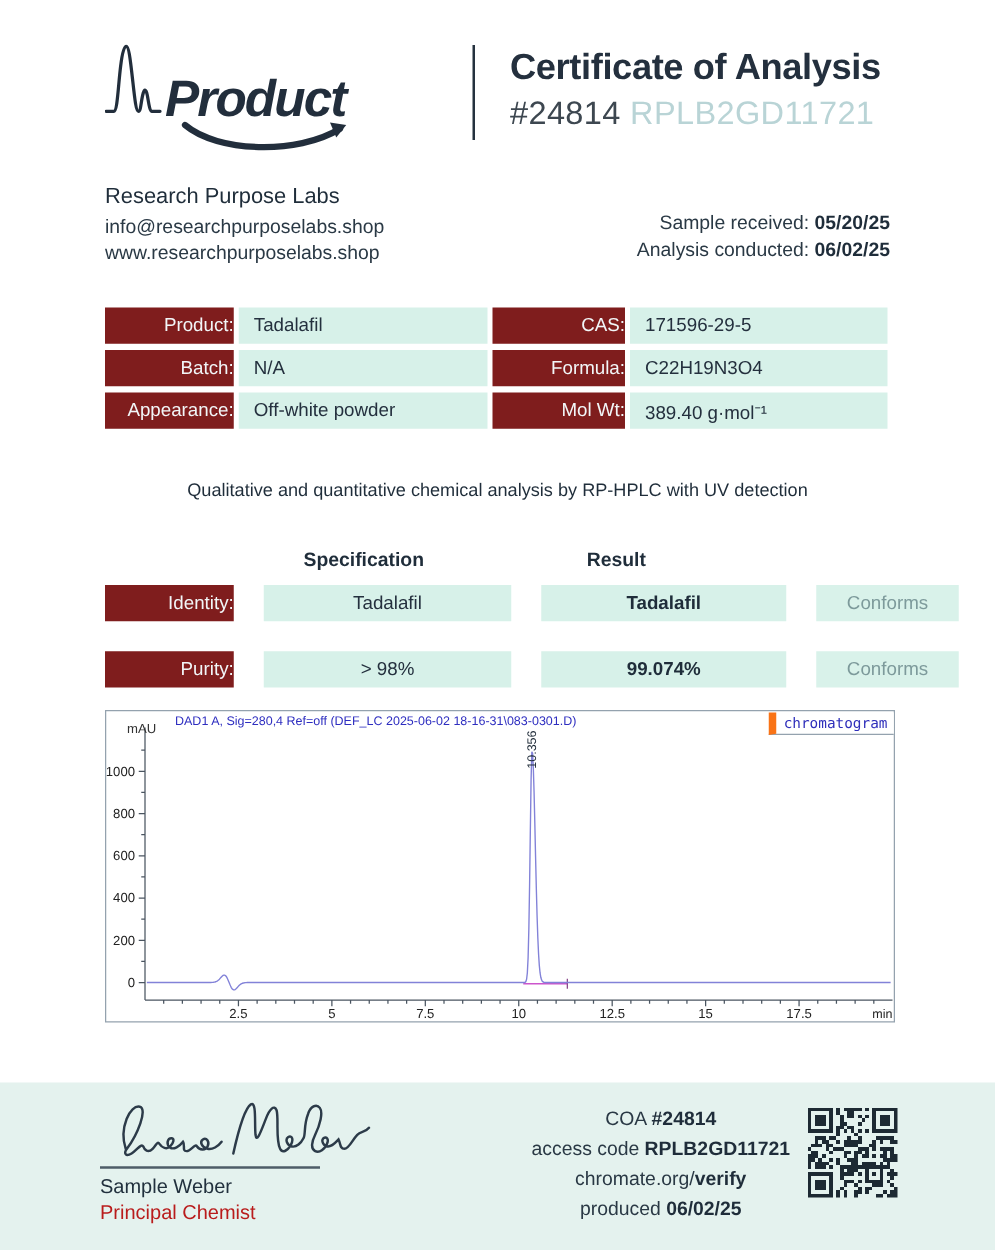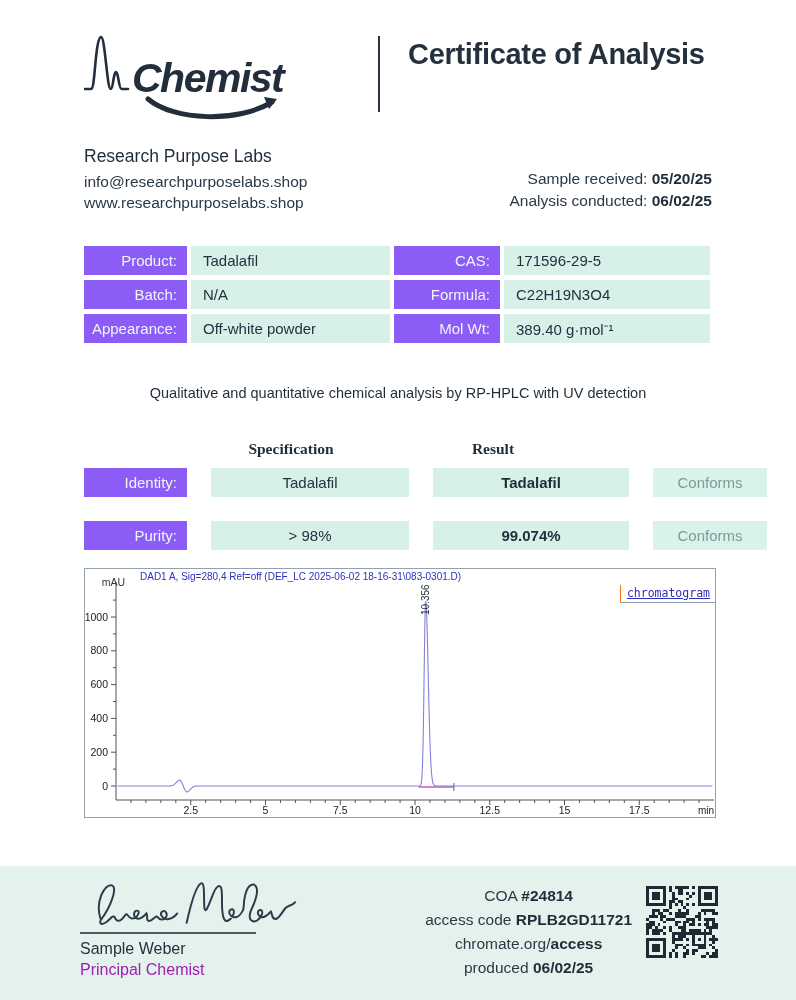--- a/index.html
+++ b/index.html
@@ -23,82 +23,86 @@
   .company { position:absolute; left:84px; top:146px; width:628px; }
   .company-name { font-size:17.5px; font-weight:400; color:#1f2d3a; margin-bottom:4px; }
   .company-line { font-size:15.5px; color:#2a3945; line-height:1.38; }
   .meta { position:absolute; right:84px; top:168px; text-align:right; font-size:15.5px; color:#2a3945; line-height:1.42; }
   .meta b { color:#1f2d3a; }
 
   
   .ptable { position:absolute; left:84px; top:246px; width:628px; display:grid;
             grid-template-columns:103px 199px 106px 206px; column-gap:4px; row-gap:5px; }
   .cell { height:29px; display:flex; align-items:center; font-size:15px; }
-  .cell.lab { background:#8b5cf6; color:#f2f6f8; justify-content:flex-end; padding-right:10px; }
+  .cell.lab { background:#7f1d1d; color:#f2f6f8; justify-content:flex-end; }
   .cell.val { background:#d7f1e9; color:#24303e; padding-left:12px; }
 
   
   .note { position:absolute; left:0; top:385px; width:796px; text-align:center;
           font-size:14.5px; font-weight:400; color:#1f2d3a; }
 
   
   .stable-head { position:absolute; left:84px; top:440px; width:628px; display:grid;
-                 grid-template-columns:103px 198px 196px 114px; column-gap:5px;font-family:Liberation Serif, serif; }
+                 grid-template-columns:103px 198px 196px 114px; column-gap:5px; }
   .stable-head .h { text-align:center; font-size:15.5px; font-weight:700; color:#1f2d3a; }
   .stable { position:absolute; left:84px; top:468px; width:628px; display:grid;
             grid-template-columns:103px 198px 196px 114px; column-gap:5px; row-gap:5px;gap:24px; }
   .cell.cen { justify-content:center; padding-left:0; }
   .cell.res { font-weight:700; color:#1f2d3a; }
   .cell.status { background:#d9f2ea; color:#7d9a9b; }
 
   
   .chart { position:absolute; left:84px; top:568px; width:632px; height:250px;
            border:1px solid #94a2ae; background:#ffffff; }
   .chart svg { display:block; }
-  .chart-corner { position:absolute; top:16px; right:0; font-family:"DejaVu Sans Mono", monospace;
+  .chart-corner { position:absolute; top:1px; right:0; font-family:"DejaVu Sans Mono", monospace;
                   font-size:11.5px; color:#2f2fbb; padding:1px 5px 2px 6px;
-                  border-left:1px solid #f97316; border-bottom:1px solid #94a2ae; background:#ffffff;text-decoration:underline; }
+                  border-left:6px solid #f97316; border-bottom:1px solid #94a2ae; background:#ffffff; }
 
   
   .footer { position:absolute; left:0; top:866px; width:796px; height:134px; background:#e4f2ee; }
   .sig-block { position:absolute; left:80px; top:10px; }
   .sig-line { width:176px; border-bottom:2px solid #4d5d68; margin-top:-6px; }
   .sig-name { font-size:16px; color:#22313e; margin-top:6px; }
-  .sig-role { font-size:16px; color:#a21caf; margin-top:3px; }
+  .sig-role { font-size:16px; color:#b91c1c; margin-top:3px; }
   .verify-block { position:absolute; right:164px; top:18px; text-align:center;
                   font-size:15.5px; color:#2a3945; line-height:1.55; }
   .verify-block b { color:#1f2d3a; }
   .qr { position:absolute; right:78px; top:20px; width:72px; height:72px; }
 </style>
 </head>
 <body>
 
 <div class="page">
 
   <div class="logo">
     <div class="logo-row">
       <span>
         <svg width="52" height="62" viewBox="0 0 52 62">
           <path d="M1 56 L7 56 C10 56 10.5 36 12.5 20 C14 7 15.6 4 17 4 C18.8 4 20 12 22 30 C23.8 46 24.8 56 26.8 56 C28.8 56 28.8 47 30.6 41.5 C31.6 38 32.8 38.5 33.8 43 C34.8 48 35.6 56 37.6 56 L44 56" fill="none" stroke="#222e3c" stroke-width="2.6" stroke-linecap="round" stroke-linejoin="round"></path>
         </svg>
       </span>
-      <span class="logo-word">Chemist</span>
+      <span class="logo-word">Product</span>
     </div>
     <span class="logo-smile">
       <svg width="150" height="30" viewBox="0 0 150 30">
         <path d="M8 4 C34 26 98 28 132 7" fill="none" stroke="#222e3c" stroke-width="5" stroke-linecap="round"></path>
         <path d="M124 2 L137 4 L129 14 Z" fill="#222e3c"></path>
       </svg>
     </span>
   </div>
 
   <div class="header-divider"></div>
 
   <div class="title-block">
     <div class="coa-title">Certificate of Analysis</div>
+    <div class="coa-sub">
+      <span class="num">#24814</span>
+      <span class="code">RPLB2GD11721</span>
+    </div>
   </div>
 
   <div class="company">
     <div class="company-name">Research Purpose Labs</div>
     <div class="company-line">info@researchpurposelabs.shop</div>
     <div class="company-line">www.researchpurposelabs.shop</div>
   </div>
   <div class="meta">
     <div><span>Sample received: </span><b>05/20/25</b></div>
     <div><span>Analysis conducted: </span><b>06/02/25</b></div>
@@ -231,21 +235,21 @@
         </svg>
       </span>
       <div class="sig-line"></div>
       <div class="sig-name">Sample Weber</div>
       <div class="sig-role">Principal Chemist</div>
     </div>
 
     <div class="verify-block">
       <div><span>COA </span><b>#24814</b></div>
       <div><span>access code </span><b>RPLB2GD11721</b></div>
-      <div><span>chromate.org/</span><b>access</b></div>
+      <div><span>chromate.org/</span><b>verify</b></div>
       <div><span>produced </span><b>06/02/25</b></div>
     </div>
 
     <svg class="qr" id="qr-svg" viewBox="0 0 25 25" shape-rendering="crispEdges">
         <rect x="0" y="0" width="1" height="1" fill="#1d2a33"></rect>
         <rect x="1" y="0" width="1" height="1" fill="#1d2a33"></rect>
         <rect x="2" y="0" width="1" height="1" fill="#1d2a33"></rect>
         <rect x="3" y="0" width="1" height="1" fill="#1d2a33"></rect>
         <rect x="4" y="0" width="1" height="1" fill="#1d2a33"></rect>
         <rect x="5" y="0" width="1" height="1" fill="#1d2a33"></rect>

